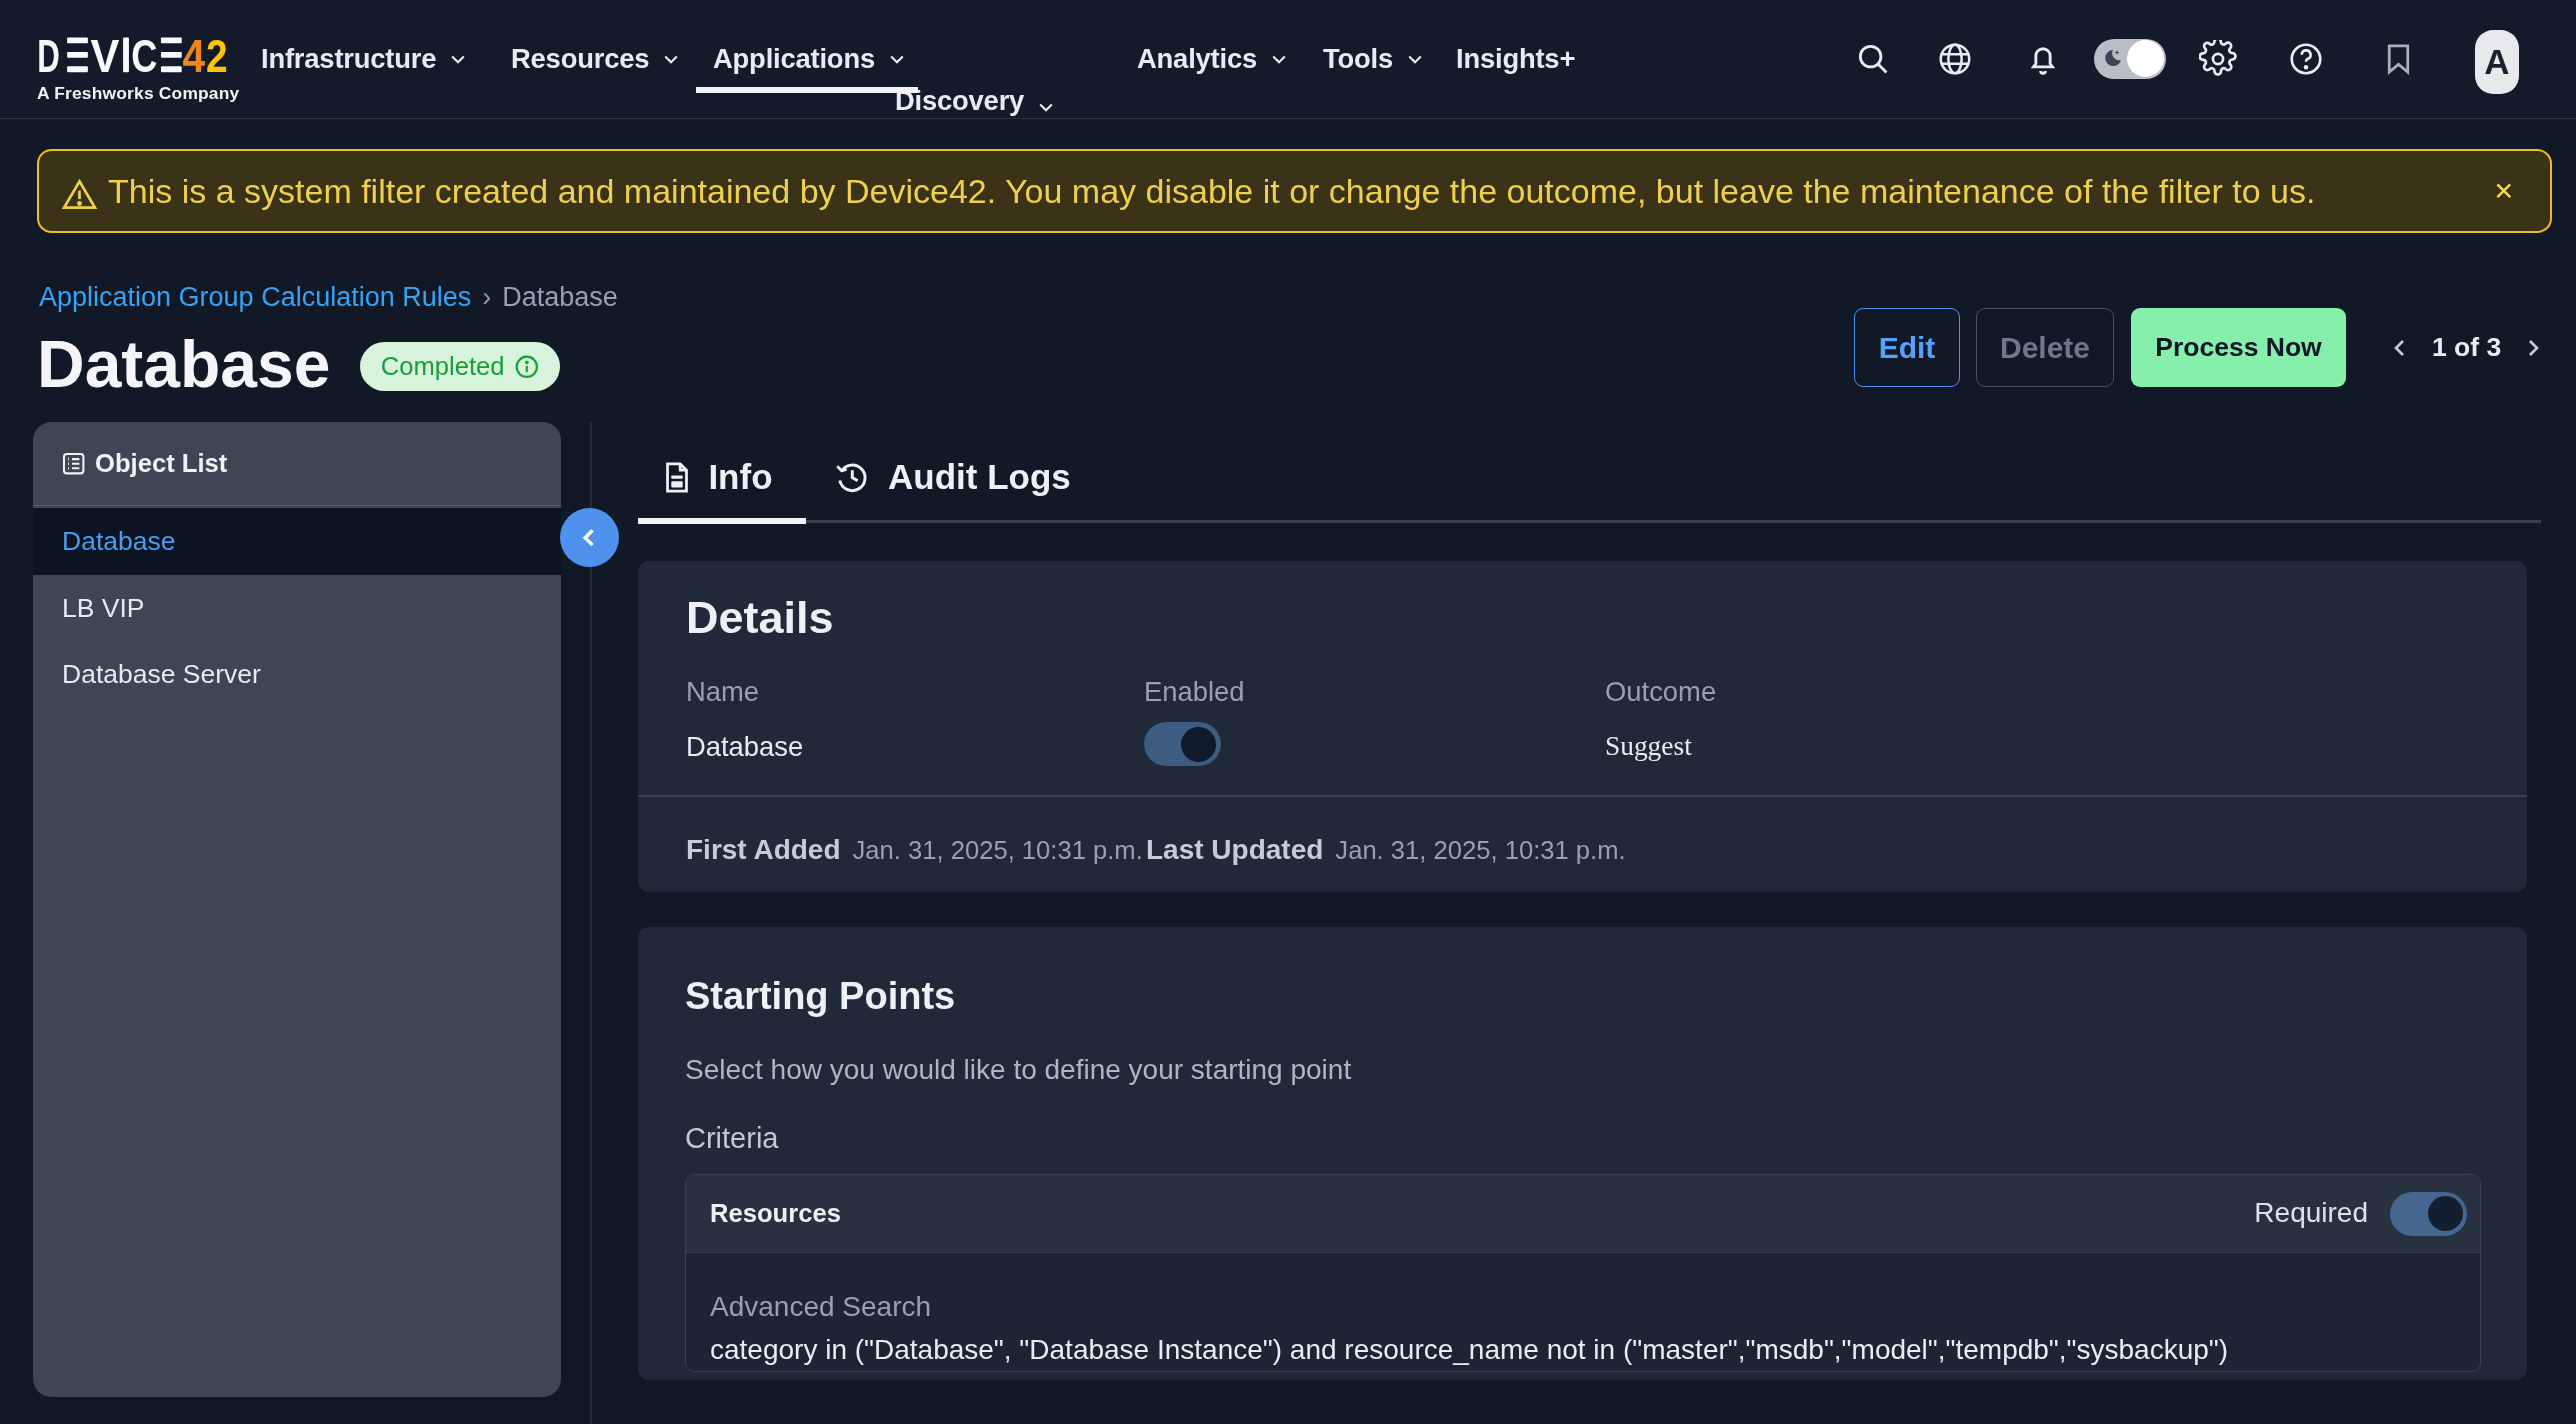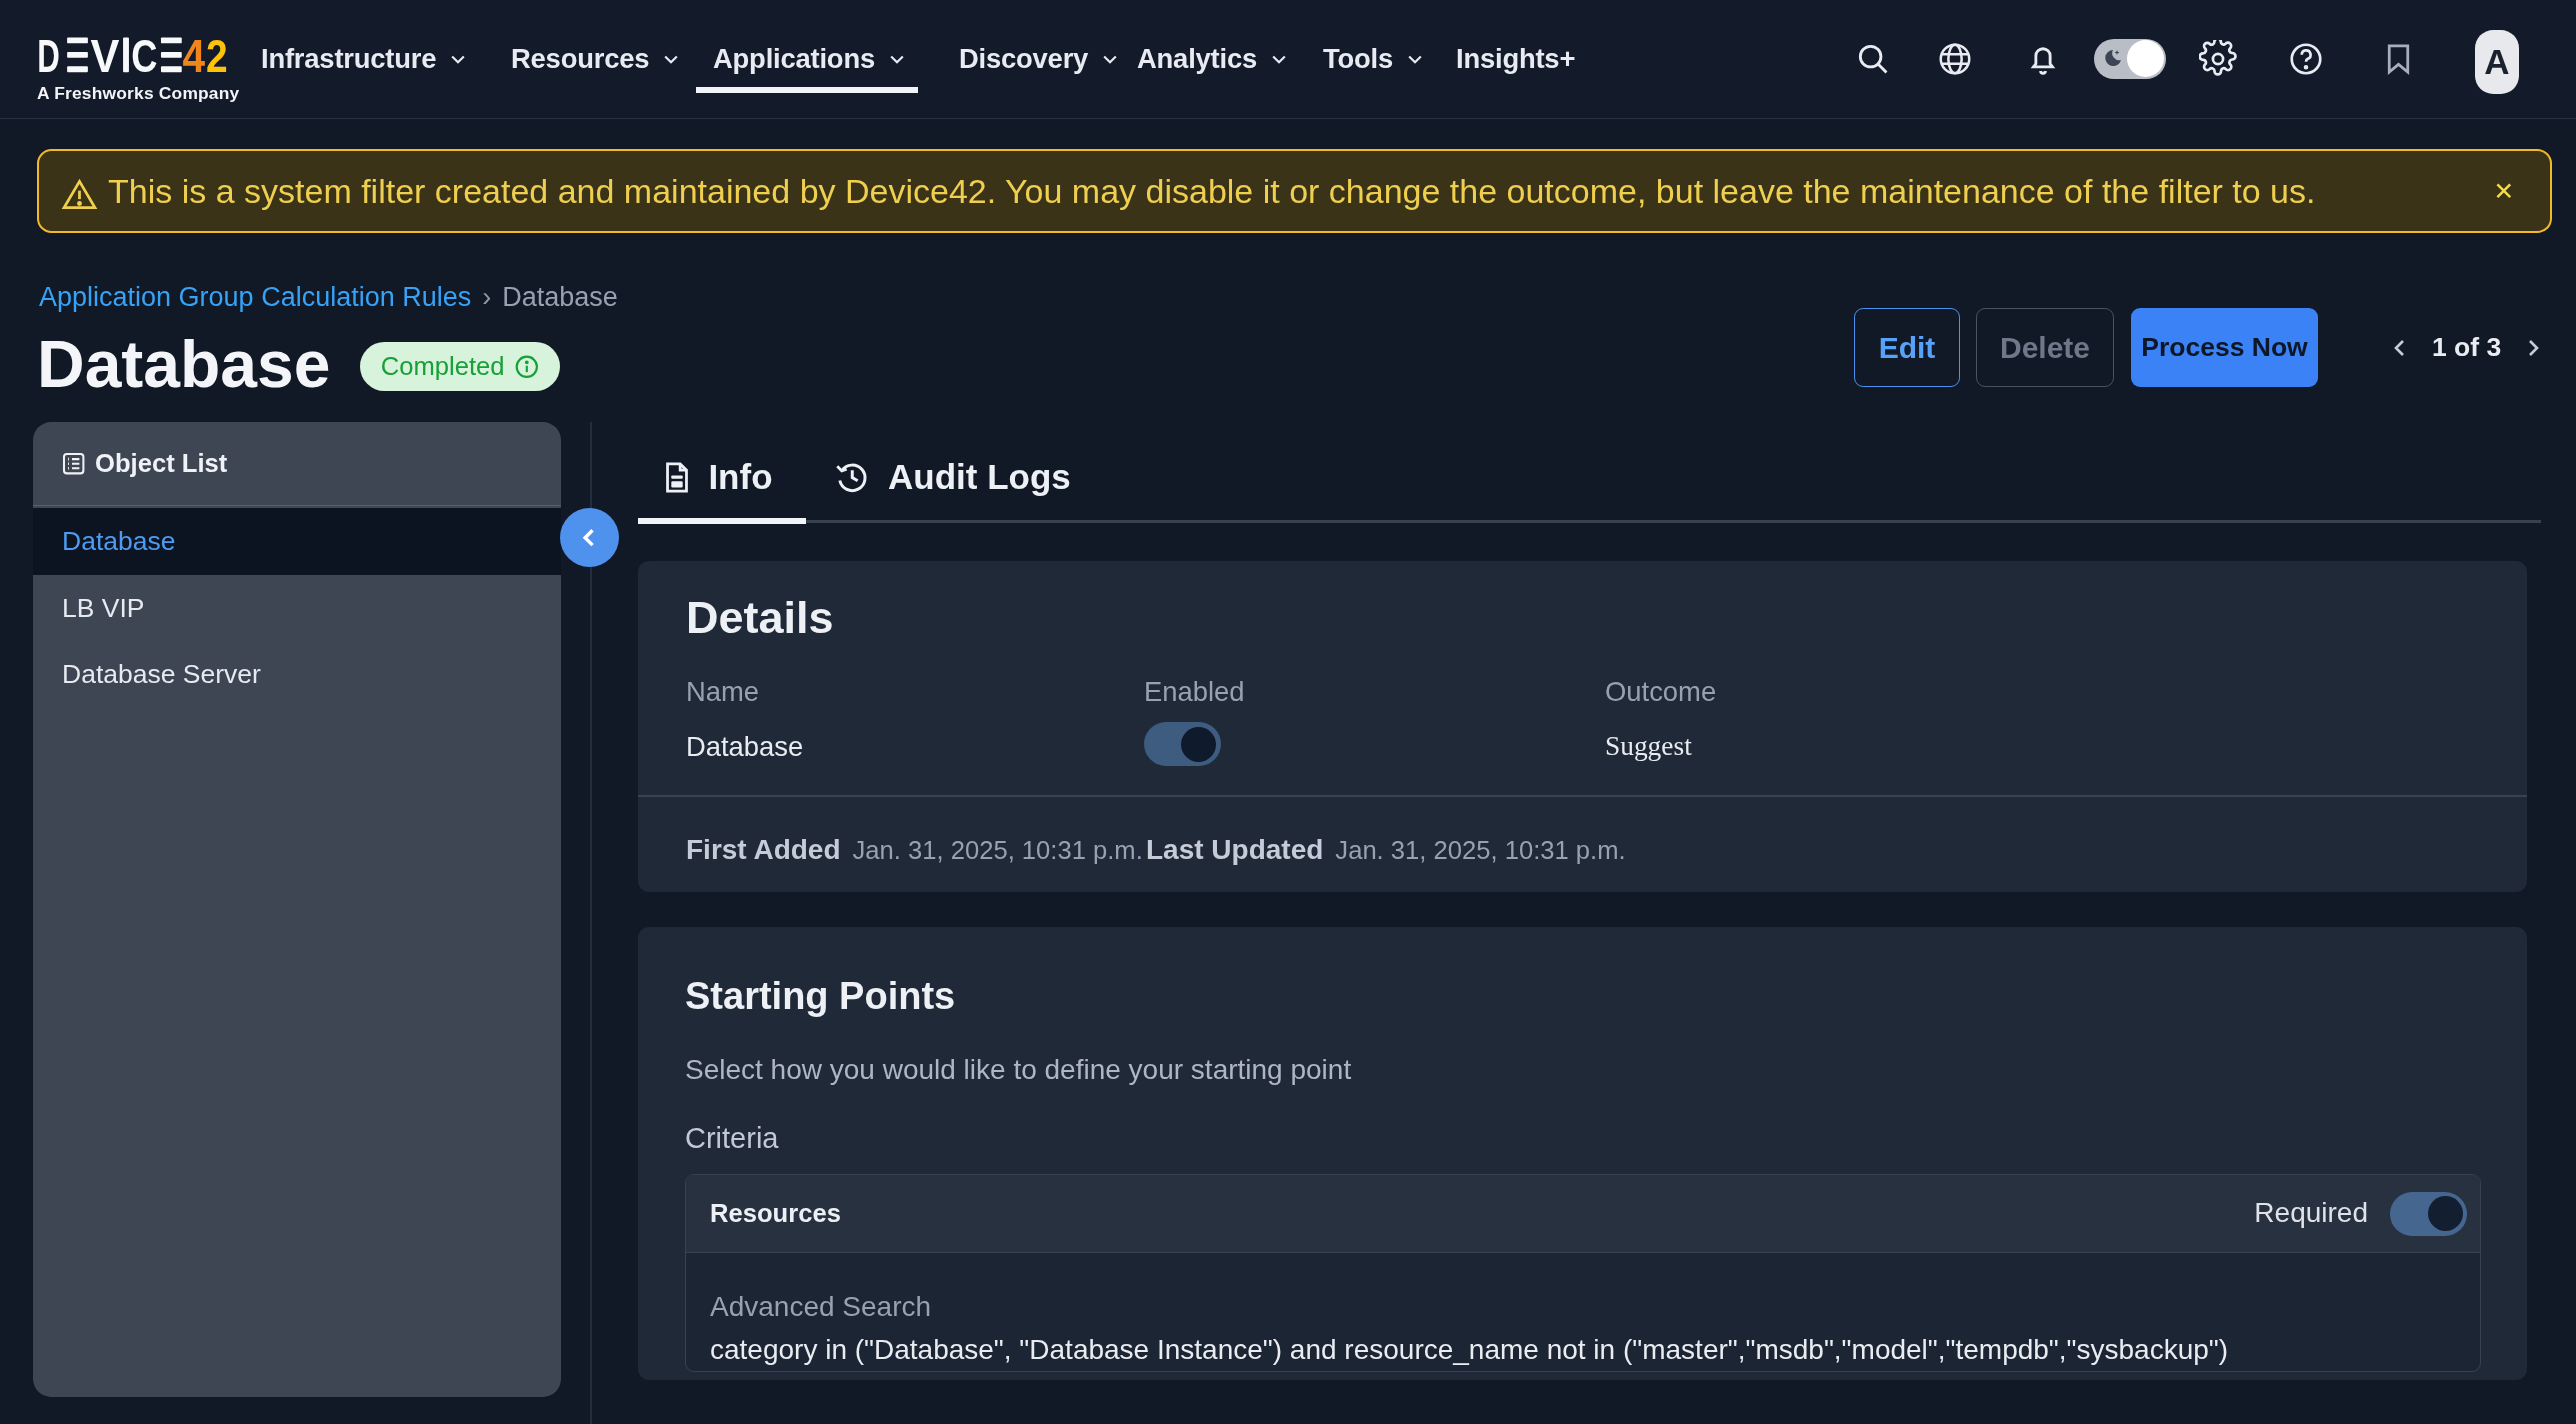--- a/index.html
+++ b/index.html
@@ -27,21 +27,21 @@
   #crumb a { color:#36A3F7; text-decoration:none; }
   #crumb .sep { color:#8F99A9; margin:0 11px; }
   #crumb .cur { color:#97A1B1; }
   #h1 { position:absolute; left:37px; top:326px; font-size:66px; font-weight:700; color:#F3F5F8; letter-spacing:0px; }
   #pill { position:absolute; left:360px; top:342px; width:200px; height:49px; background:#D7F3DB; border-radius:25px; display:flex; align-items:center; justify-content:center; gap:9.1px; }
   #pill span { color:#17A036; font-size:25.6px; }
 
   .btn { position:absolute; top:308px; height:79px; border-radius:9.1px; display:flex; align-items:center; justify-content:center; font-size:30px; font-weight:700; }
   #btnedit { left:1854px; width:106px; border:1.8px solid #4C92EE; color:#57A2F8; }
   #btndelete { left:1976px; width:138px; border:1.8px solid #4A5362; color:#6E7889; }
-  #btnprocess { left:2131px; width:187px; background:#3b82f6; color:#0E1728; font-size:26.5px; }
+  #btnprocess { left:2131px; width:215px; background:#86efac; color:#0E1728; font-size:26.5px; }
   #pager { position:absolute; left:2388px; top:308px; height:79px; display:flex; align-items:center; gap:20px; }
   #pager .pgchev { width:24px; height:24px; }
   #pager b { color:#E9ECF1; font-size:26.5px; }
 
   
   #panel { position:absolute; left:33px; top:422px; width:528px; height:975px; background:#3E4654; border-radius:18.3px;padding-left:46px; }
   #panelhead { position:absolute; left:0; top:0; width:100%; height:84px; border-bottom:1.8px solid #59616F; display:flex; align-items:center; }
   #panelhead span { color:#F0F2F6; font-size:25.6px; font-weight:700; margin-left:7.3px; }
   .prow { position:absolute; left:0; width:100%; height:67px; display:flex; align-items:center; padding-left:29px; font-size:26.5px; color:#E7EAF0; }
   #rowactive { top:86px; background:#0C1422; color:#4E9BF1; }
@@ -103,21 +103,21 @@
   </div>
   <span class="navitem" style="left:261px;">Infrastructure <svg class="chev" viewBox="0 0 24 24" fill="none" stroke="#E8EBF1" stroke-width="2.6">
         <path d="M5 9 L12 16 L19 9"></path>
       </svg></span>
   <span class="navitem" style="left:511px;">Resources <svg class="chev" viewBox="0 0 24 24" fill="none" stroke="#E8EBF1" stroke-width="2.6">
         <path d="M5 9 L12 16 L19 9"></path>
       </svg></span>
   <span class="navitem" style="left:713px;">Applications <svg class="chev" viewBox="0 0 24 24" fill="none" stroke="#E8EBF1" stroke-width="2.6">
         <path d="M5 9 L12 16 L19 9"></path>
       </svg></span>
-  <span class="navitem" style="left:959px;">Discovery <svg class="chev" viewBox="0 0 24 24" fill="none" stroke="#E8EBF1" stroke-width="2.6">
+  <span class="navitem" style="left:895px;align-items:flex-end;">Discovery <svg class="chev" viewBox="0 0 24 24" fill="none" stroke="#E8EBF1" stroke-width="2.6">
         <path d="M5 9 L12 16 L19 9"></path>
       </svg></span>
   <span class="navitem" style="left:1137px;">Analytics <svg class="chev" viewBox="0 0 24 24" fill="none" stroke="#E8EBF1" stroke-width="2.6">
         <path d="M5 9 L12 16 L19 9"></path>
       </svg></span>
   <span class="navitem" style="left:1323px;">Tools <svg class="chev" viewBox="0 0 24 24" fill="none" stroke="#E8EBF1" stroke-width="2.6">
         <path d="M5 9 L12 16 L19 9"></path>
       </svg></span>
   <span class="navitem" style="left:1456px;">Insights+</span>
   <div id="appunderline"></div>

